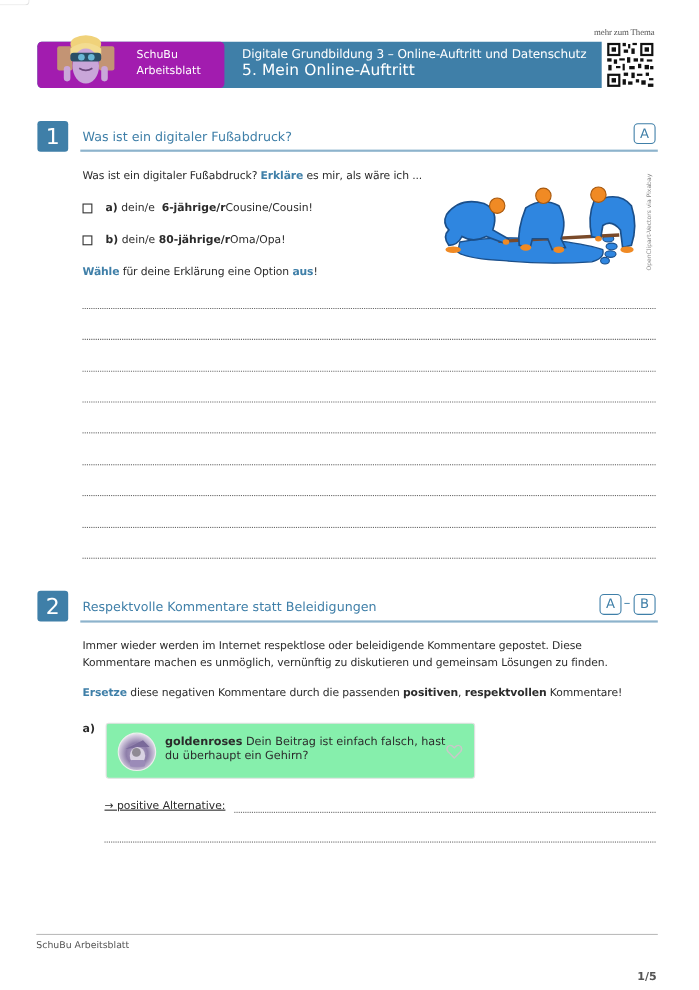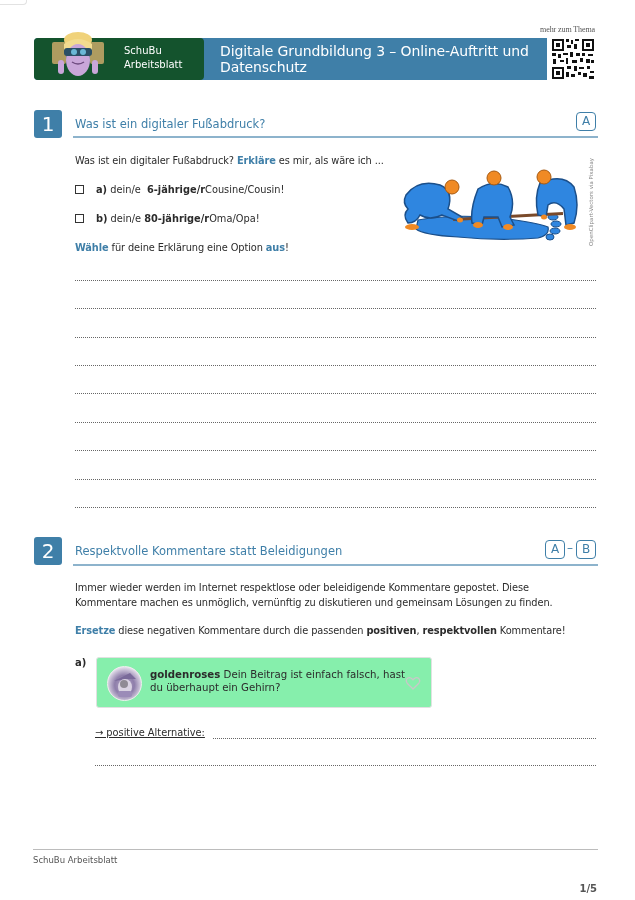--- a/index.html
+++ b/index.html
@@ -4,24 +4,24 @@
   <style>
     * { box-sizing: border-box; margin: 0; padding: 0; }
     html, body { width: 635px; height: 900px; background: #ffffff; overflow: hidden; }
     body { position: relative; font-family: "DejaVu Sans", "Liberation Sans", sans-serif; color: #2b2b2b; }
 
     .corner-tab { position: absolute; left: 0; top: 0; width: 27px; height: 5px; border: 1px solid #e2e2e2; border-top: none; border-left: none; border-radius: 0 0 4px 0; }
 
     .more-topic { position: absolute; top: 25px; right: 40px; font-size: 8px; color: #555; letter-spacing: -0.1px; font-family: Liberation Serif, serif; }
 
     .header-bar { position: absolute; left: 34px; top: 38px; width: 513px; height: 42px; background: #3f7fa8; border-radius: 4px 0 0 4px; overflow: visible; }
-    .header-left { position: absolute; left: 0; top: 0; width: 170px; height: 42px; background: #14532d; border-radius: 4px 4px 4px 4px; }
+    .header-left { position: absolute; left: 0; top: 0; width: 170px; height: 42px; background: #a21caf; border-radius: 4px 4px 4px 4px; }
     .mascot { position: absolute; left: 16px; top: -8px; width: 56px; height: 50px; }
     .brand { position: absolute; left: 90px; top: 6px; font-size: 10px; line-height: 14px; color: #ffffff; }
-    .header-sub { position: absolute; left: 186px; top: 5px; font-size: 14px; color: #ffffff; letter-spacing: -0.1px; }
+    .header-sub { position: absolute; left: 186px; top: 5px; font-size: 11px; color: #ffffff; letter-spacing: -0.1px; }
     .header-title { position: absolute; left: 186px; top: 18px; font-size: 14px; color: #ffffff; letter-spacing: 0.1px; }
 
     .qr { position: absolute; left: 551px; top: 38px; width: 44px; height: 42px; }
 
     .section-num { position: absolute; width: 28px; height: 28px; background: #3f7fa8; border-radius: 3px; color: #fff; font-size: 20px; text-align: center; line-height: 28px; }
     .section-title { position: absolute; left: 75px; font-size: 11.5px; color: #3f7fa8; }
     .section-rule { position: absolute; left: 73px; width: 525px; height: 1.5px; background: #8db3cc; }
     .level-badge { position: absolute; width: 20px; height: 19px; border: 1px solid #3f7fa8; border-radius: 4px; color: #3f7fa8; font-size: 12px; text-align: center; line-height: 17px; background: #fff; }
     .level-dash { position: absolute; font-size: 12px; color: #3f7fa8; }
 
@@ -74,20 +74,21 @@
       <path d="M22 32 Q28 36 34 32" stroke="#6d4a7e" stroke-width="1.5" fill="none"></path>
       <rect x="8" y="30" width="6" height="14" rx="3" fill="#c9a6d9"></rect>
       <rect x="42" y="30" width="6" height="14" rx="3" fill="#c9a6d9"></rect>
     </svg>
     <div class="brand">
       <div>SchuBu</div>
       <div>Arbeitsblatt</div>
     </div>
   </div>
   <div class="header-sub">Digitale Grundbildung 3 – Online-Auftritt und Datenschutz</div>
+  <div class="header-title">5. Mein Online-Auftritt</div>
 </div>
 
 <svg class="qr" viewBox="0 0 44 42">
   <rect width="44" height="42" fill="#fff"></rect>
   <rect x="1" y="1" width="12" height="12" fill="#111"></rect>
     <rect x="3" y="3" width="8" height="8" fill="#fff"></rect>
     <rect x="5" y="5" width="4" height="4" fill="#111"></rect>
   <rect x="31" y="1" width="12" height="12" fill="#111"></rect>
     <rect x="33" y="3" width="8" height="8" fill="#fff"></rect>
     <rect x="35" y="5" width="4" height="4" fill="#111"></rect>

